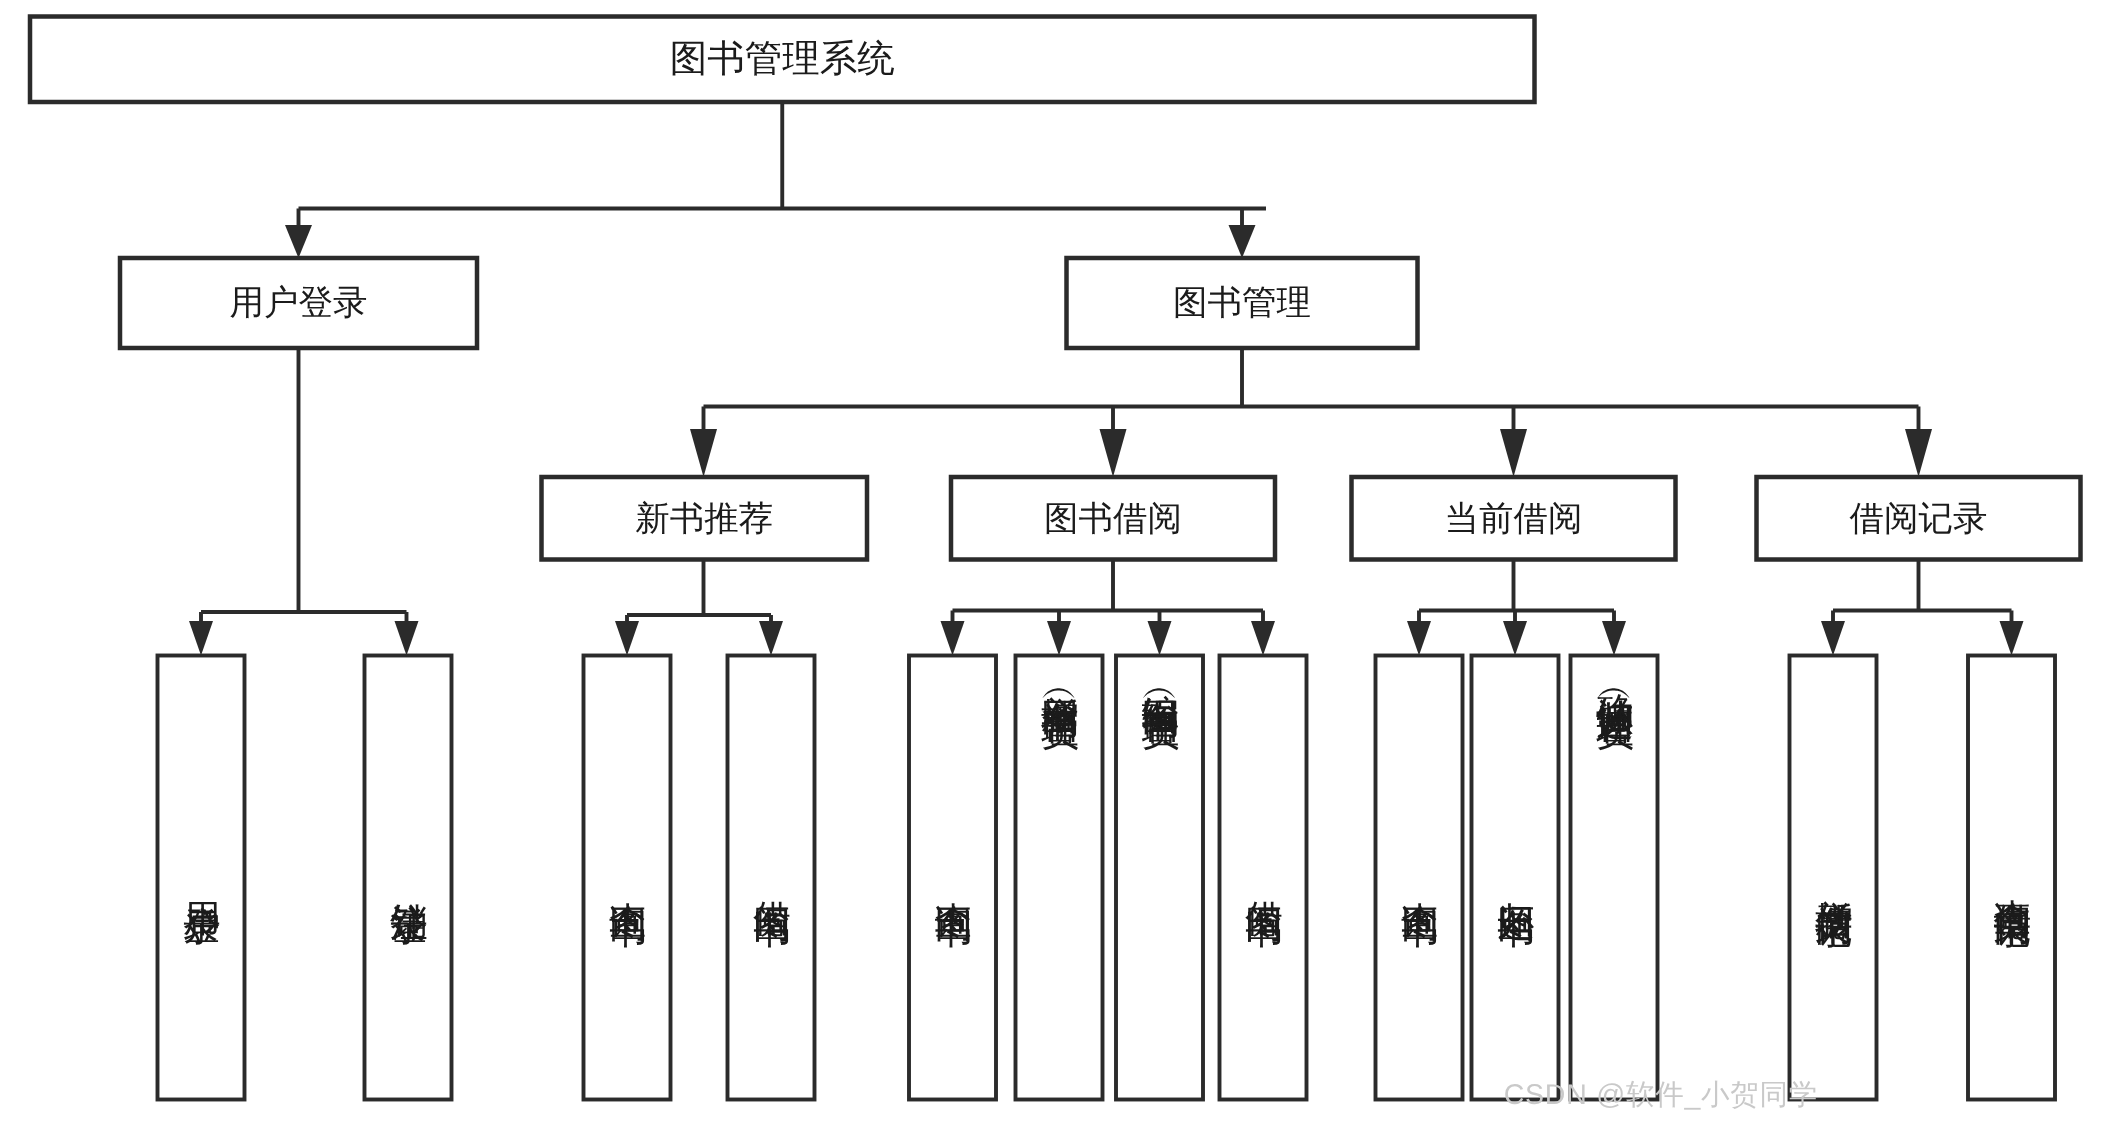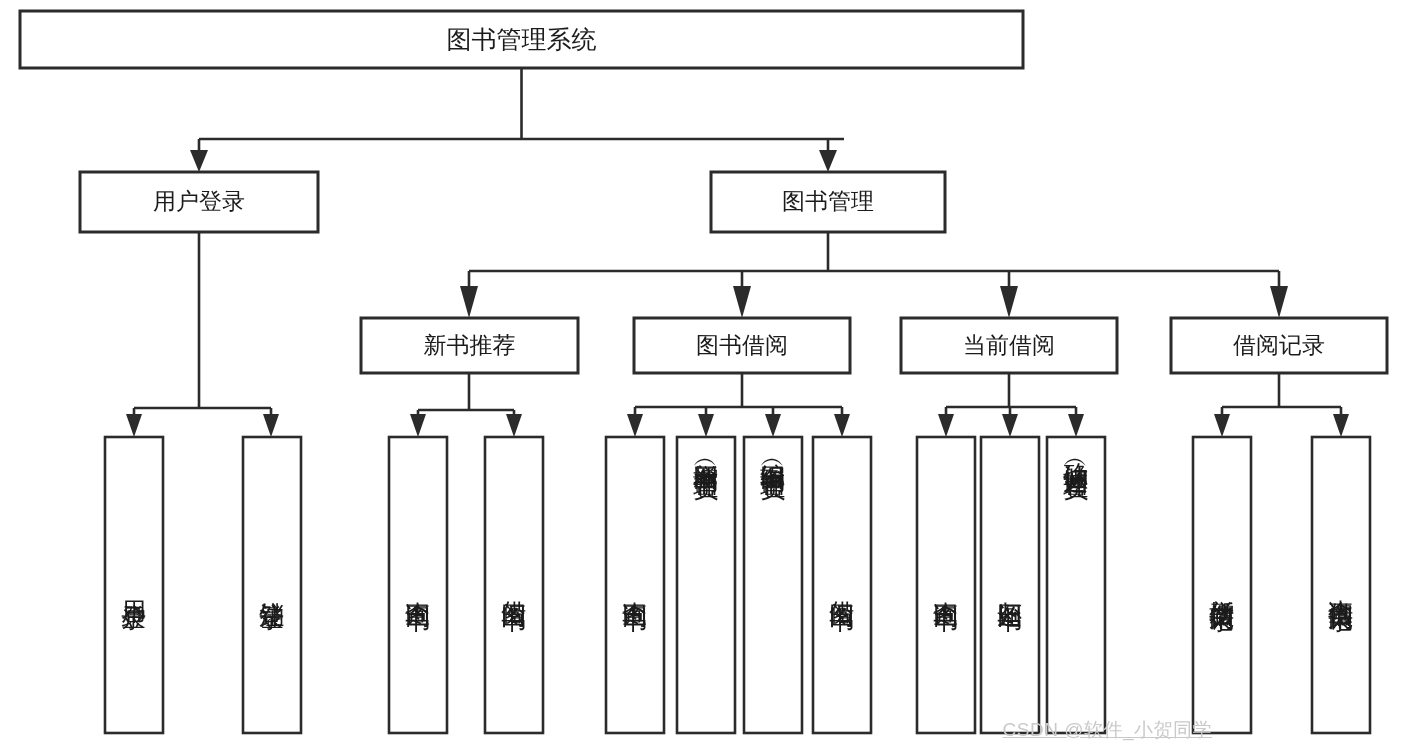--- a/index.html
+++ b/index.html
@@ -82,21 +82,20 @@
   .watermark {
     position: absolute;
     right: 8px;
     bottom: 4px;
     font-family: "Liberation Sans", "DejaVu Sans", sans-serif;
     font-size: 19px;
     color: #c9c9c9;
     letter-spacing: 0.5px;
     user-select: none;
     white-space: nowrap;
-    text-decoration: underline;
   }
 </style>
 </head>
 <body>
 
 <div id="diagram-root">
 
   <svg class="diagram" viewBox="0 0 1405 747" xmlns="http://www.w3.org/2000/svg">
 
     <g>

